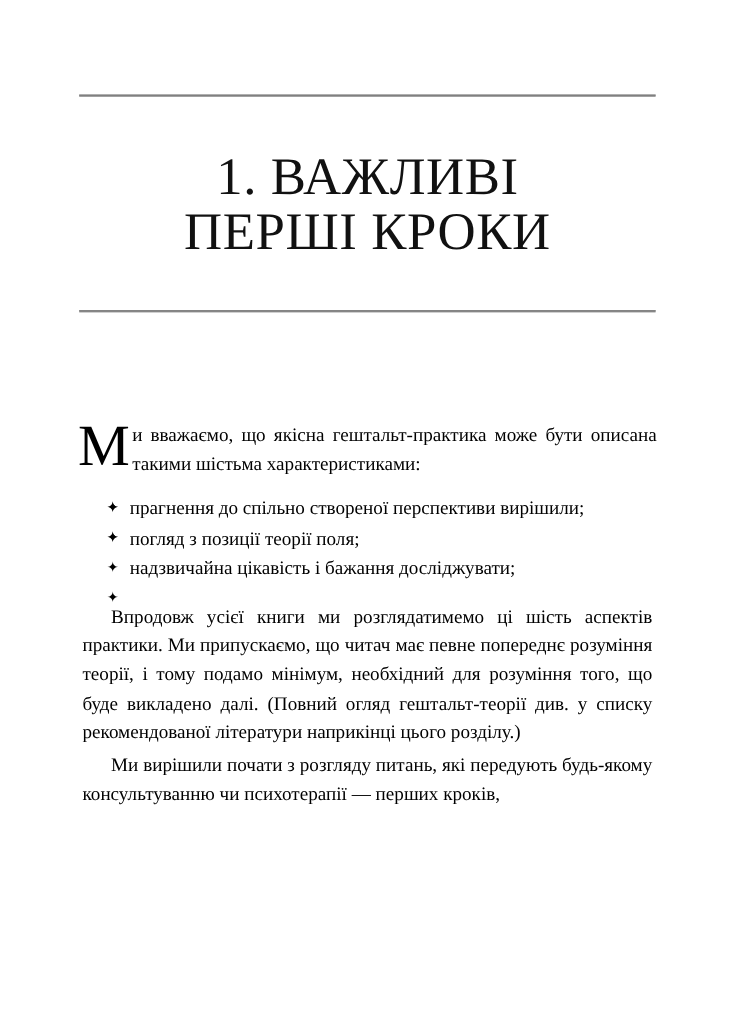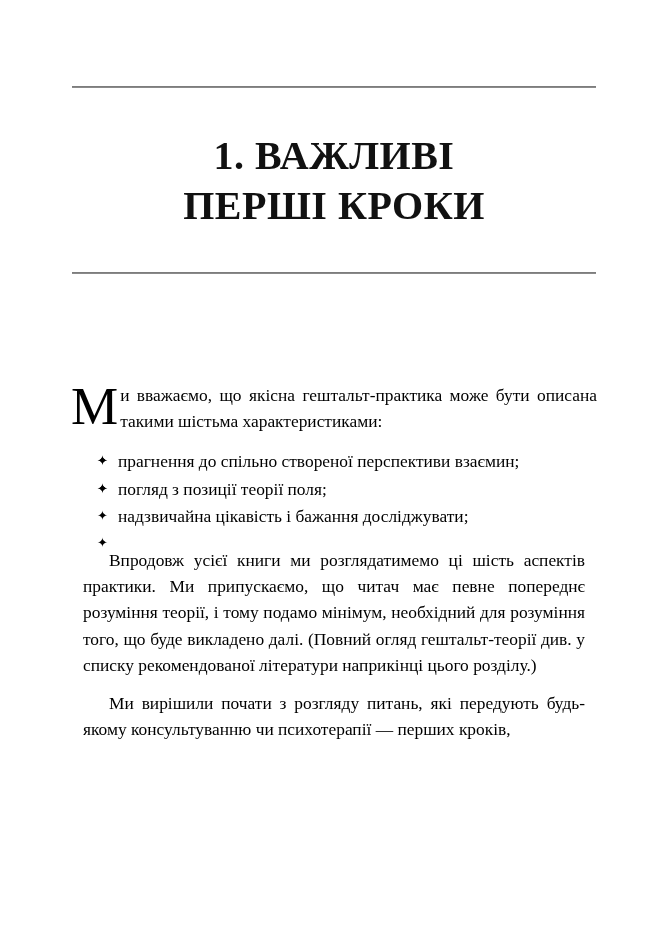--- a/index.html
+++ b/index.html
@@ -27,22 +27,22 @@
   .rule {
     width: 100%;
     height: 2px;
     background: #8a8a8a;
     border-top: 1px solid #7d7d7d;
     box-sizing: border-box;
   }
   .rule-top { margin-bottom: 0; }
   .chapter-title {
     text-align: center;
-    font-weight: bold;
-    font-size: 40px;
+    font-weight: normal;
+    font-size: 48px;
     line-height: 50px;
     letter-spacing: 0.5px;
     padding: 16px 0 14px 0;
     color: #111111;
   }
   .chapter-title .tline { display: block; white-space: nowrap; }
 
   
   .body-block {
     position: absolute;
@@ -86,21 +86,21 @@
     position: absolute;
     left: 0;
     top: 0;
     font-size: 13px;
     line-height: 26.2px;
     color: #000;
   }
   .bullet-list li.single { text-align: left; }
 
   .para {
-    margin: 12px;
+    margin: 4px;
     text-indent: 26px;
     text-align: justify;
   }
   .para.first-after-list { margin-top: 18px; }
 </style>
 </head>
 <body>
 
 <div class="page">
 
@@ -112,21 +112,21 @@
     </h1>
     <div class="rule rule-bottom"></div>
   </div>
 
   <div class="body-block">
 
     <p class="lead-para"><span class="dropcap">М</span><span>и вважаємо, що якісна гештальт-практика може бути описана такими шістьма характеристиками:</span></p>
 
     <ul class="bullet-list">
       <li><span class="bullet-glyph">✦</span></li>
-      <li class="single"><span class="bullet-glyph">✦</span><span>прагнення до спільно створеної перспективи взаємин;</span></li>
+      <li class="single"><span class="bullet-glyph">✦</span><span>прагнення до спільно створеної перспективи вирішили;</span></li>
       <li class="single"><span class="bullet-glyph">✦</span></li>
       <li class="single"><span class="bullet-glyph">✦</span><span>погляд з позиції теорії поля;</span></li>
       <li class="single"><span class="bullet-glyph">✦</span><span>надзвичайна цікавість і бажання досліджувати;</span></li>
       <li><span class="bullet-glyph">✦</span></li>
     </ul>
 
     <p class="para first-after-list">Впродовж усієї книги ми розглядатимемо ці шість аспектів практики. Ми припускаємо, що читач має певне попереднє розуміння теорії, і тому подамо мінімум, необхідний для розуміння того, що буде викладено далі. (Повний огляд гештальт-теорії див. у списку рекомендованої літератури наприкінці цього розділу.)</p>
     <p class="para">Ми вирішили почати з розгляду питань, які передують будь-якому консультуванню чи психотерапії — перших кроків,</p>
 
   </div>

